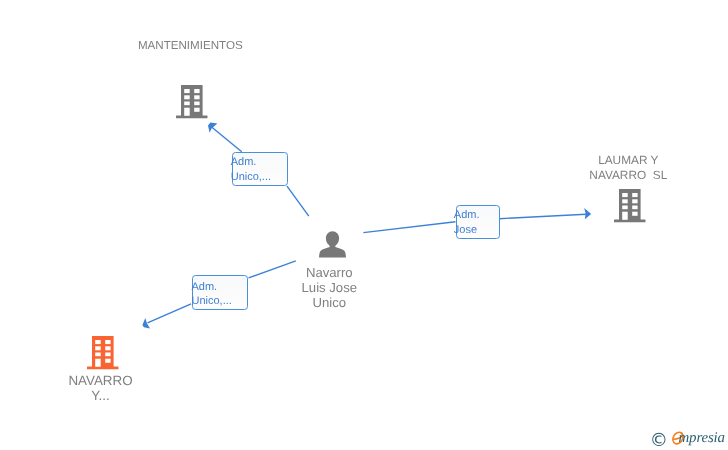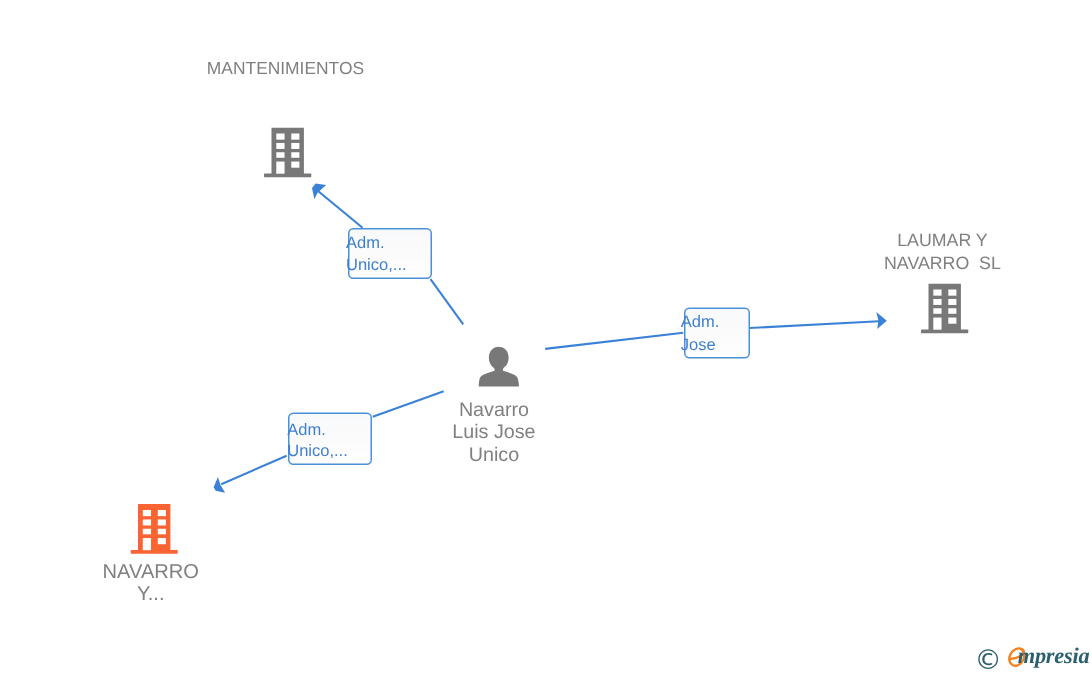--- a/index.html
+++ b/index.html
@@ -22,21 +22,21 @@
        border:1.6px solid #4a90d9;border-radius:3.5px;
        background:linear-gradient(to bottom,#f8f9fa 0%,#fbfbfc 55%,#fefeff 100%);
        color:#3f7fce;font-size:11px;
        font-family:"Liberation Sans",sans-serif;opacity:0.999;}
 
   #watermark{position:absolute;left:650px;top:429px;width:78px;height:21px;opacity:0.999;}
   #wm-c{position:absolute;left:-0.3px;top:3.3px;font-size:18.2px;color:#2b5f6e;line-height:1;
         font-family:"DejaVu Sans",sans-serif;}
   #wm-e{position:absolute;left:21px;top:2px;}
   #wm-rest{position:absolute;left:28.5px;top:1.6px;color:#2b5f6e;
-       font-family:"Liberation Serif",serif;font-style:italic;font-weight:bold;font-size:14.9px;
+       font-family:"Liberation Serif",serif;font-style:italic;font-weight:normal;font-size:14.9px;
        line-height:15px;letter-spacing:-0.15px;}
 </style>
 </head>
 <body>
 
 <div id="stage">
 
   <svg class="edges" viewBox="0 0 728 450">
     <g>
       <path d="M308.8,216.2 L287,186.1" stroke="#3b82d6" stroke-width="1.4" fill="none"></path>

